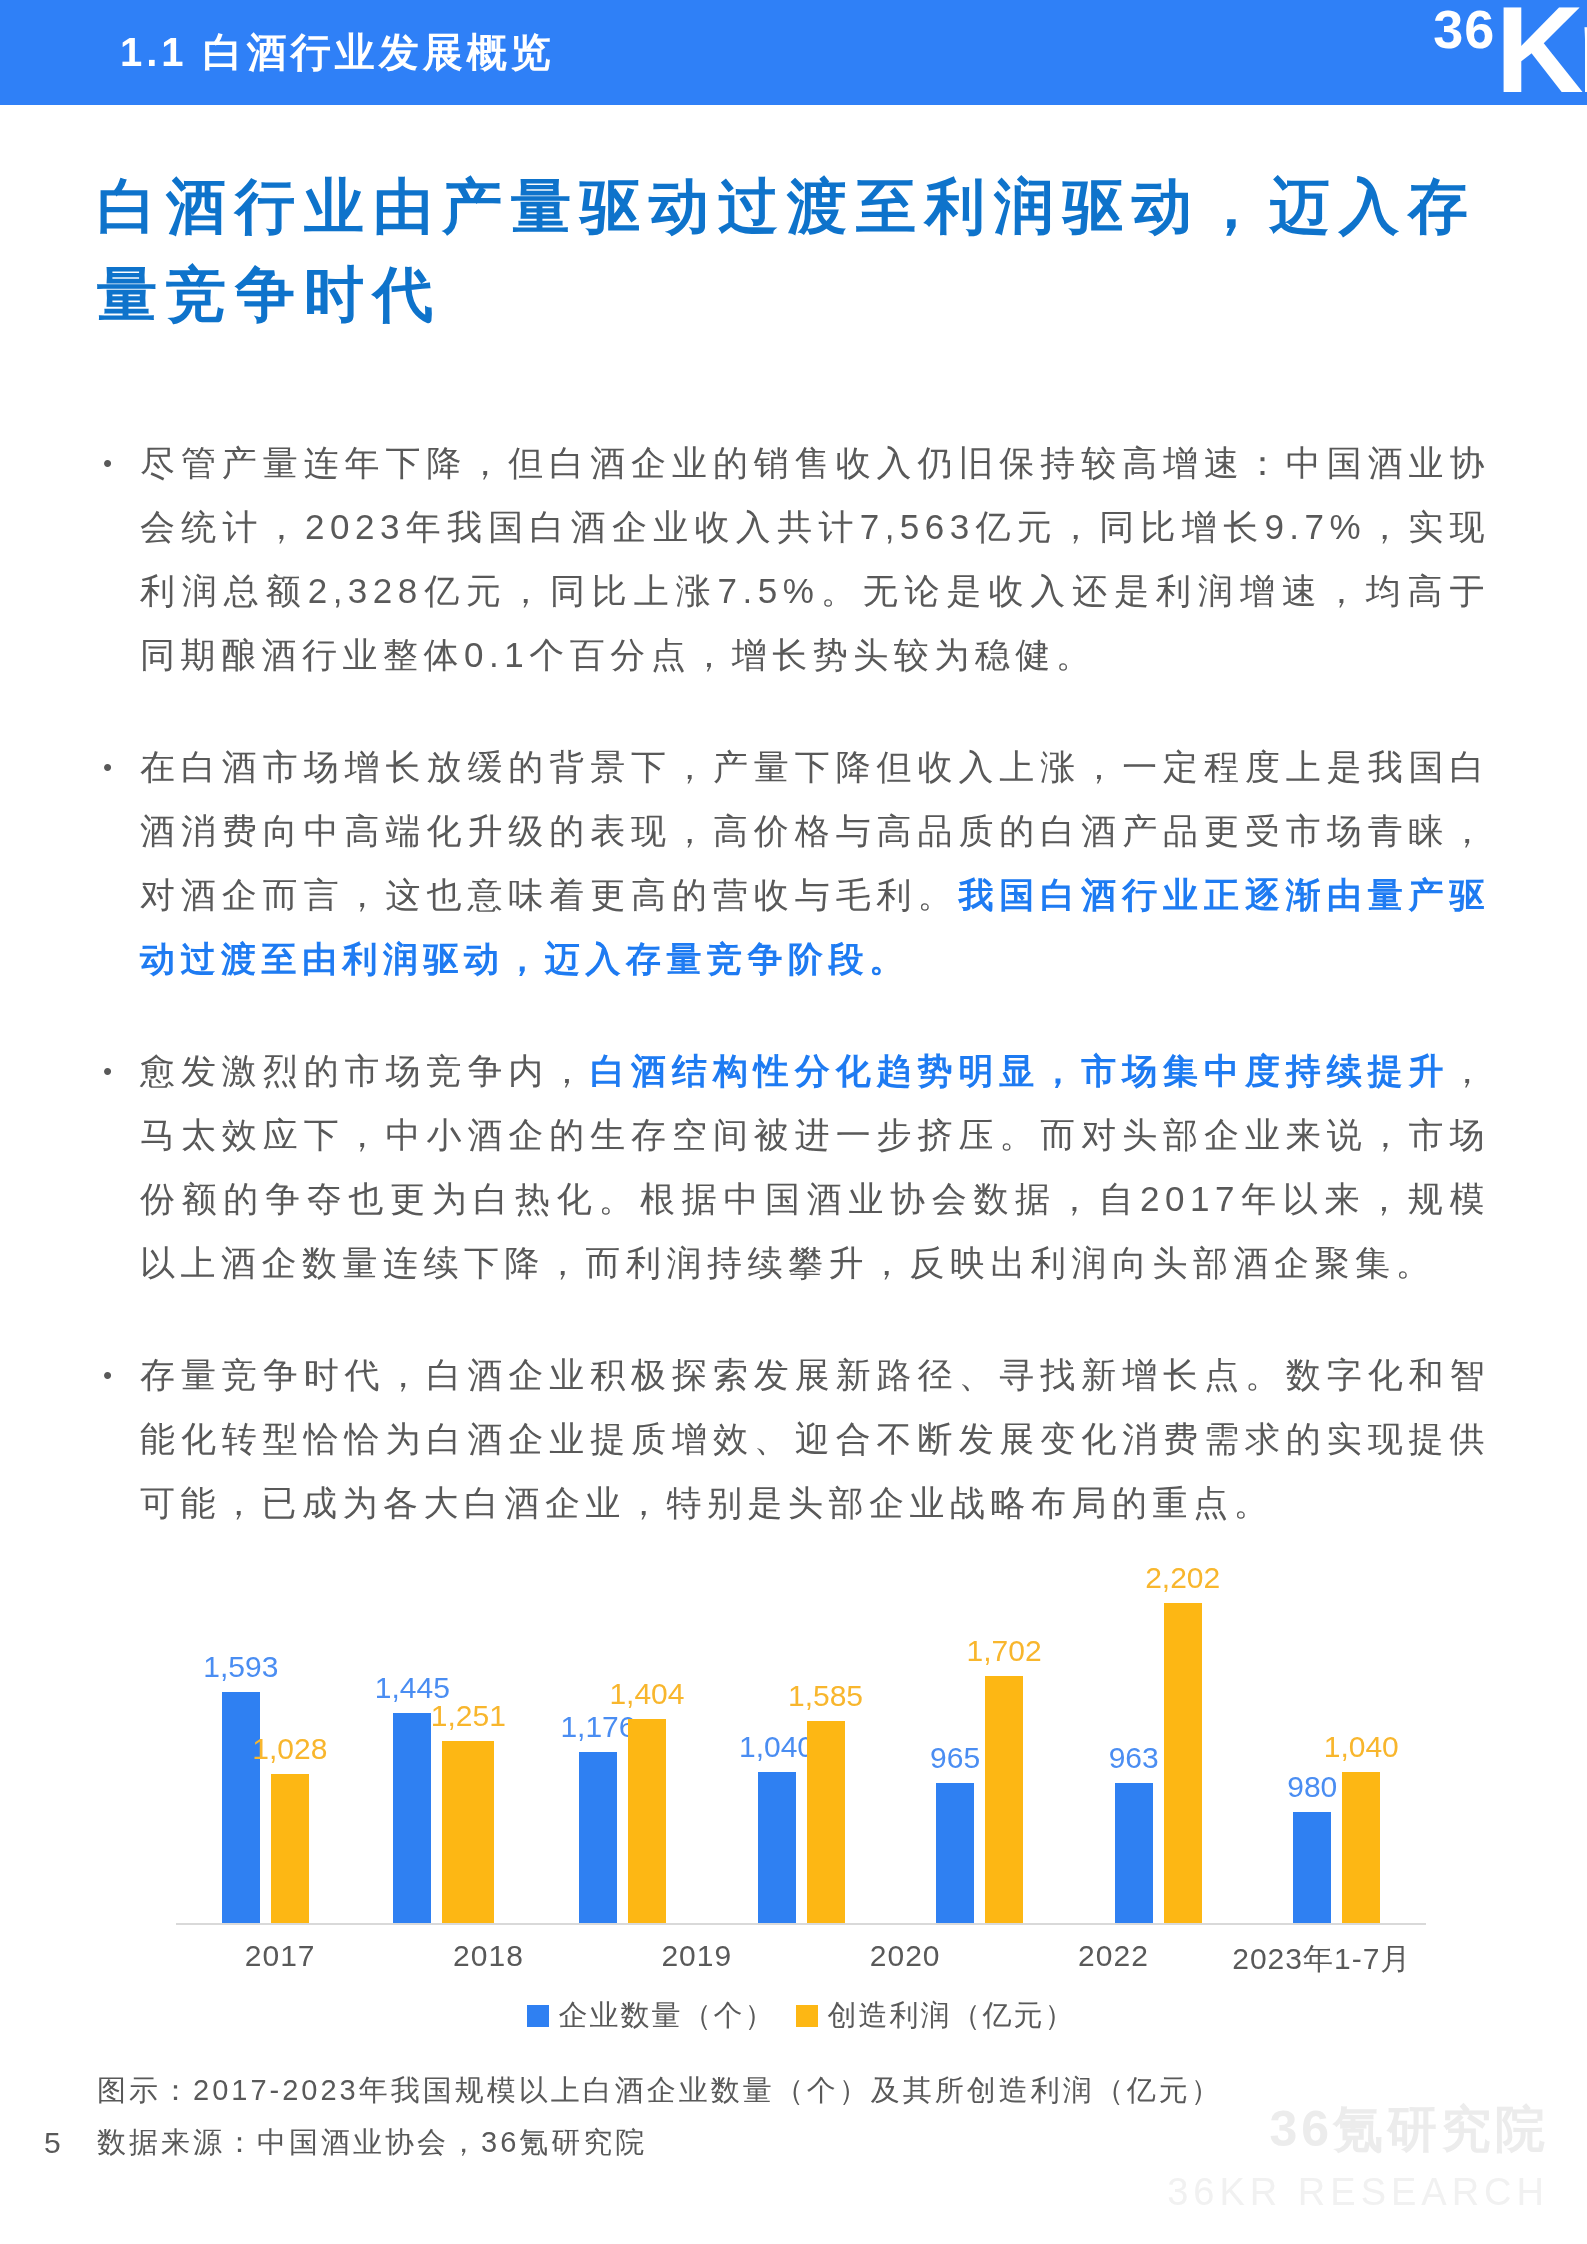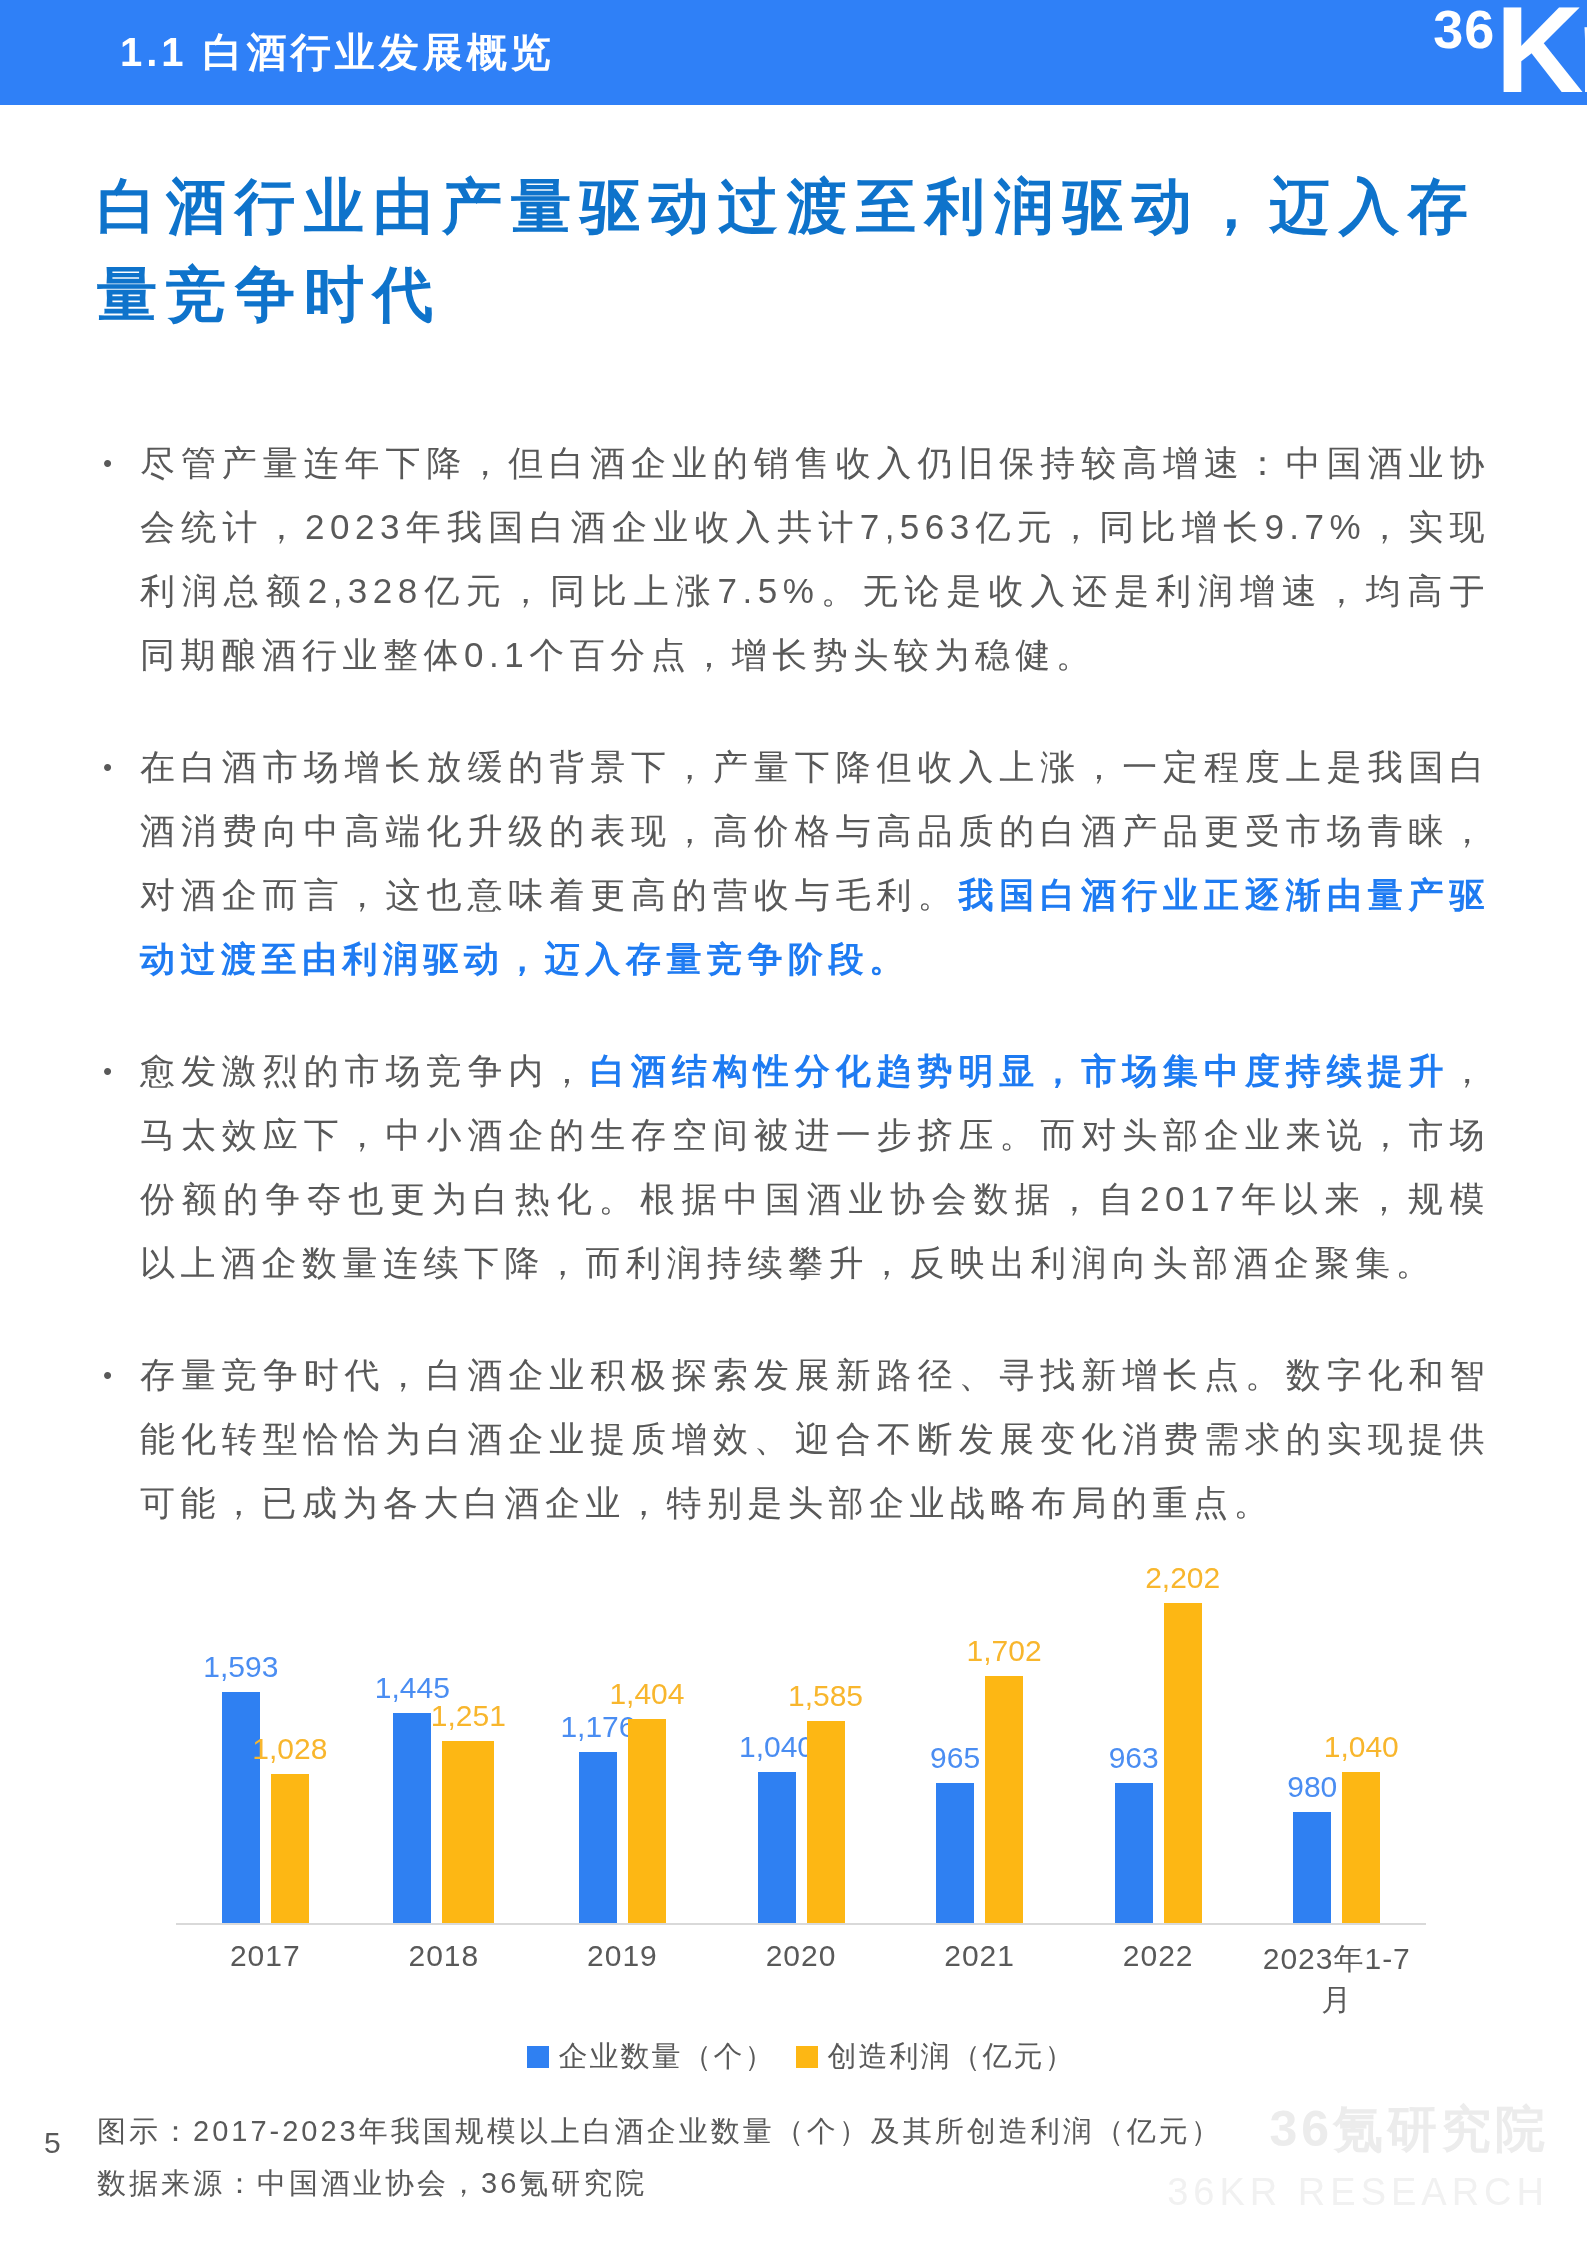--- a/index.html
+++ b/index.html
@@ -144,21 +144,20 @@
             <div class="bar" style="height: 151px; background: rgb(253, 183, 20);">
               <div class="bar-label" style="color: rgb(248, 182, 45);">1,040</div>
             </div>
           </div>
         </div>
       <div class="cats">
           <div class="cat">2017</div>
           <div class="cat">2018</div>
           <div class="cat">2019</div>
           <div class="cat">2020</div>
-          <div class="cat">2021</div>
           <div class="cat">2022</div>
           <div class="cat">2023年1-7月</div>
         </div>
       <div class="legend">
           <div class="legend-item">
             <span class="swatch" style="background: rgb(47, 128, 242);"></span>
             <span>企业数量（个）</span>
           </div>
           <div class="legend-item">
             <span class="swatch" style="background: rgb(253, 183, 20);"></span>

